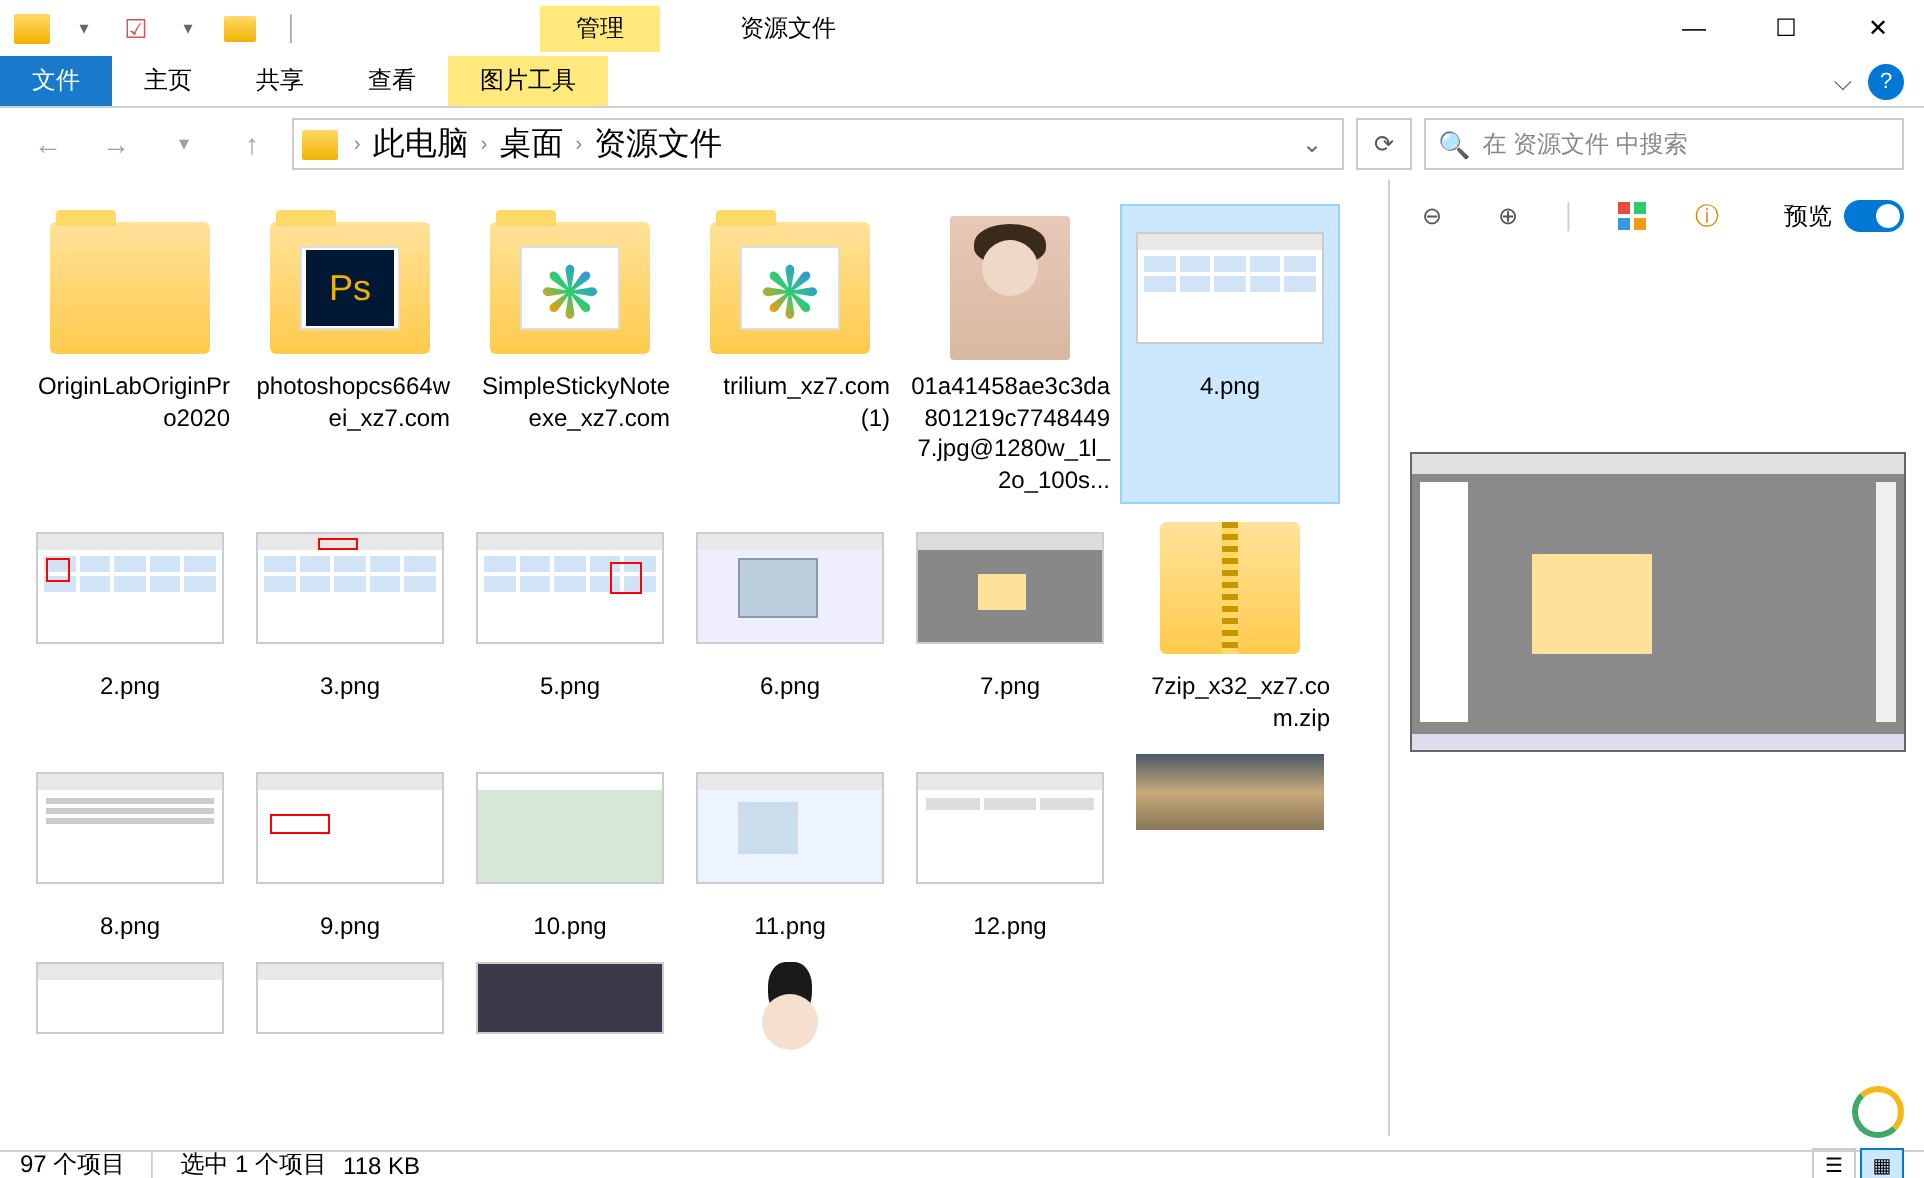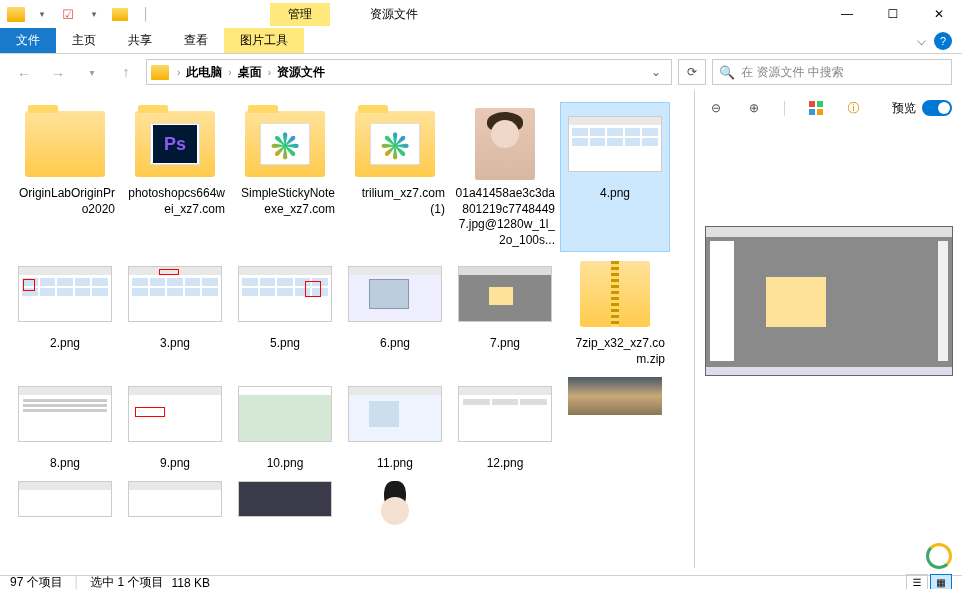--- a/index.html
+++ b/index.html
@@ -22,21 +22,21 @@
 .ribbon .tab.file { background: #1979ca; color: #fff; font-family: Liberation Serif, serif; }
 .ribbon .tab.context { background: #ffe87c; }
 .ribbon .expand { margin-left: auto; padding: 0 8px; color: #555; }
 .ribbon .help { width: 18px; height: 18px; background: #0078d4; color: #fff; border-radius: 50%; display: flex; align-items: center; justify-content: center; font-size: 11px; margin-right: 10px; }
 
 
 .addressbar { height: 36px; display: flex; align-items: center; padding: 0 10px; gap: 6px; }
 .navbtn { width: 28px; height: 28px; display: flex; align-items: center; justify-content: center; color: #a0a0a0; font-size: 14px; }
 .addr-box { flex: 1; height: 26px; border: 1px solid #ccc; display: flex; align-items: center; padding: 0 4px; }
 .addr-box .aicon { width: 18px; height: 15px; background: linear-gradient(#ffd968, #f2b200); border-radius: 1px; margin-right: 6px; }
-.addr-box .crumb { padding: 0 4px; font-size: 12px; font-weight: bold; }
+.addr-box .crumb { padding: 0 4px; font-size: 16px; }
 .addr-box .sep { color: #888; font-size: 10px; padding: 0 2px; }
 .addr-box .drop { margin-left: auto; color: #666; padding: 0 6px; }
 .refreshbtn { width: 28px; height: 26px; border: 1px solid #ccc; display: flex; align-items: center; justify-content: center; color: #555; }
 .search-box { width: 240px; height: 26px; border: 1px solid #ccc; display: flex; align-items: center; padding: 0 6px; color: #888; }
 .search-box .sicon { margin-right: 6px; font-size: 13px; }
 
 
 .content { display: flex; height: 478px; }
 .files { flex: 1; padding: 12px 6px 0 10px; overflow-y: auto; overflow-x: hidden; }
 .files::-webkit-scrollbar { width: 16px; }
@@ -46,21 +46,21 @@
 .grid { display: flex; flex-wrap: wrap; gap: 0; }
 .item { width: 110px; display: flex; flex-direction: column; align-items: center; padding: 4px; text-align: center; }
 .item.selected { background: #cce8ff; border: 1px solid #99d1ff; padding: 3px; }
 .item .thumb { width: 96px; height: 76px; display: flex; align-items: center; justify-content: center; margin-bottom: 4px; position: relative; }
 .item .label { font-size: 12px; line-height: 1.3; word-break: break-all; max-width: 100px; text-align: right; }
 
 
 .folder-thumb { width: 80px; height: 66px; background: linear-gradient(#ffe29a, #ffcb4c); border-radius: 3px; position: relative; display: flex; align-items: center; justify-content: center; }
 .folder-thumb::before { content: ''; position: absolute; top: -6px; left: 3px; width: 30px; height: 8px; background: #ffd968; border-radius: 2px 2px 0 0; }
 .folder-thumb .inner { width: 50px; height: 42px; background: #fff; border: 1px solid #ddd; display: flex; align-items: center; justify-content: center; }
-.ps-badge { width: 44px; height: 38px; background: #001833; color: #8b5cf6; display: flex; align-items: center; justify-content: center; font-weight: bold; font-size: 18px; }
+.ps-badge { width: 44px; height: 38px; background: #001833; color: #eab308; display: flex; align-items: center; justify-content: center; font-weight: normal; font-size: 18px; }
 .flower { width: 36px; height: 36px; position: relative; }
 .flower::before { content:'❋'; font-size: 36px; background: linear-gradient(45deg,#e74c3c,#f39c12,#2ecc71,#3498db,#9b59b6); -webkit-background-clip: text; color: transparent; }
 .zip-thumb { width: 70px; height: 66px; background: linear-gradient(#ffe29a, #ffcb4c); border-radius: 3px; position: relative; }
 .zip-thumb::after { content: ''; position: absolute; left: 50%; top: 0; bottom: 0; width: 8px; background: repeating-linear-gradient(#c89600 0 3px, #ffd968 3px 6px); transform: translateX(-50%); }
 
 
 .ss { width: 94px; height: 56px; border: 1px solid #ccc; background: #fff; position: relative; overflow: hidden; }
 .ss .topbar { height: 8px; background: #e8e8e8; }
 .ss .body-a { display: grid; grid-template-columns: repeat(5,1fr); gap: 2px; padding: 3px; }
 .ss .body-a i { display: block; height: 8px; background: #d0e4f5; }

